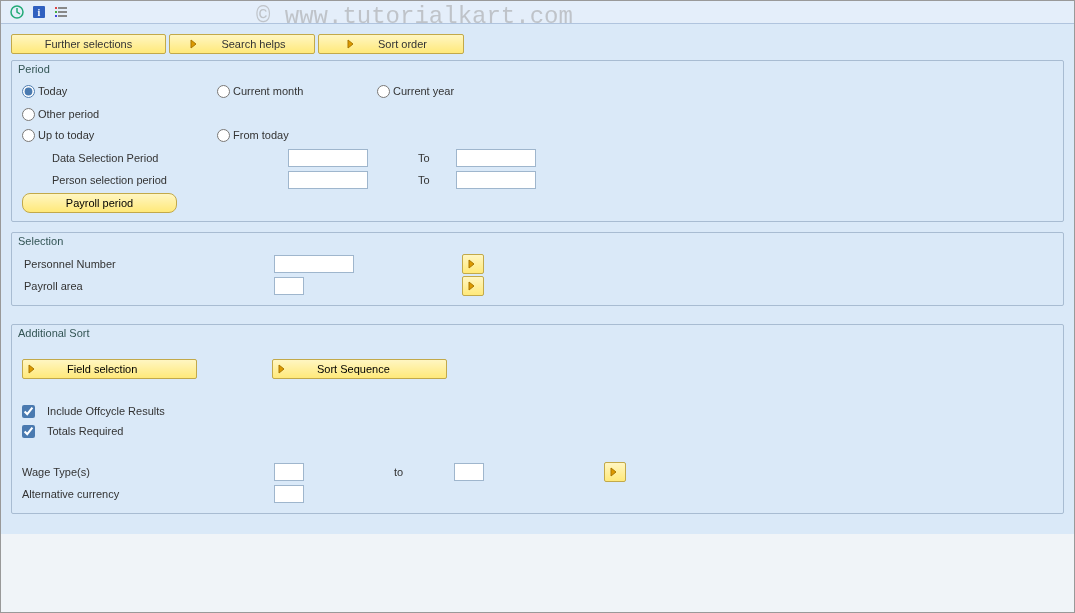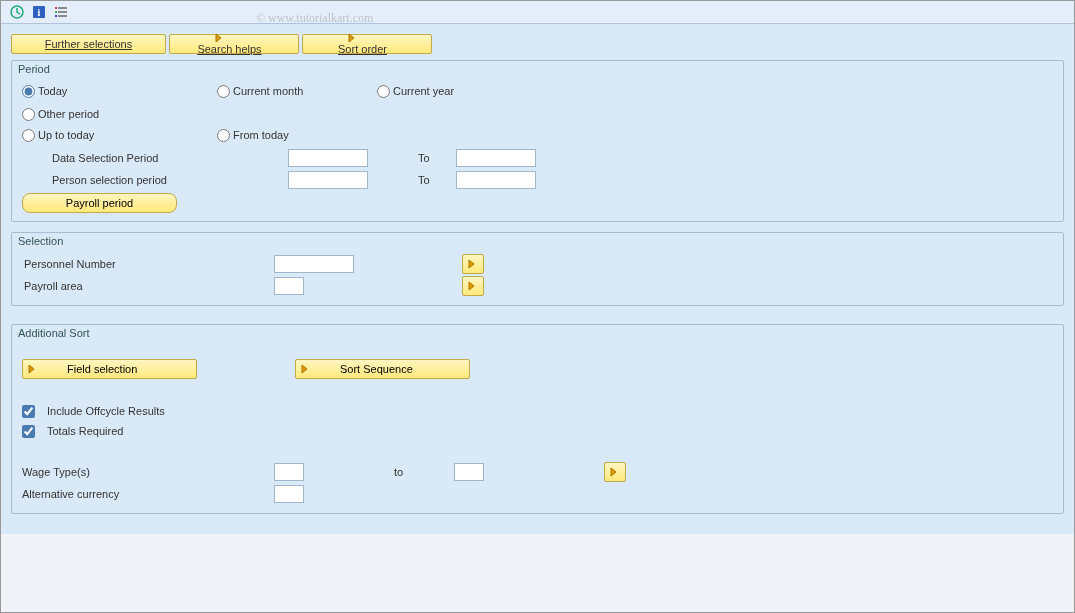--- a/index.html
+++ b/index.html
@@ -39,51 +39,50 @@
       width: 16px;
       height: 16px;
       display: inline-flex;
       align-items: center;
       justify-content: center;
       cursor: pointer;
     }
     .watermark {
       position: absolute;
       left: 255px;
-      top: 10px;
+      top: 2px;
       color: rgba(160,160,160,0.55);
-      font-size: 12px;
-      font-family: Liberation Serif, serif;
+      font-size: 24px;
+      font-family: Liberation Mono, monospace;
       pointer-events: none;
     }
     .content {
       background: #dae9f8;
       padding: 10px;
     }
     .top-buttons {
       display: flex;
       gap: 3px;
       margin-bottom: 6px;
-      text-decoration: underline;
     }
     .yel-btn {
       background: linear-gradient(#fff6c2, #ffe97a);
       border: 1px solid #c2a94a;
       border-radius: 2px;
       height: 20px;
       display: inline-flex;
       align-items: center;
       justify-content: center;
       font-size: 11px;
       color: #333;
       cursor: pointer;
       padding: 0 8px;
     }
     .yel-btn.wide { width: 155px; }
-    .yel-btn.arrow-btn { width: 130px; padding: 0 12px 0 3px; flex-direction: column; }
+    .yel-btn.arrow-btn { width: 146px; padding: 0 12px 0 3px; }
     .yel-btn .arrow-icon { margin-right: 20px; }
     .yel-btn-small {
       background: linear-gradient(#fff6c2, #ffe97a);
       border: 1px solid #c2a94a;
       border-radius: 2px;
       width: 22px;
       height: 20px;
       display: inline-flex;
       align-items: center;
       justify-content: center;
@@ -161,21 +160,21 @@
       cursor:pointer;
       margin-top: 2px;
     }
     .sel-row {
       display: flex;
       align-items: center;
       height: 22px;
     }
     .sel-arrow-gap { width: 108px; }
     .additional .panel-body { padding: 10px 10px 8px 10px; }
-    .fs-row { display:flex; gap: 98px; margin-bottom: 22px;}
+    .fs-row { display:flex; gap: 75px; margin-bottom: 22px;}
     .fs-btn {
       background: linear-gradient(#fff6c2, #ffe97a);
       border: 1px solid #c2a94a;
       border-radius: 2px;
       width: 175px;
       height: 20px;
       display: inline-flex;
       align-items: center;
       font-size: 11px;
       cursor:pointer;

